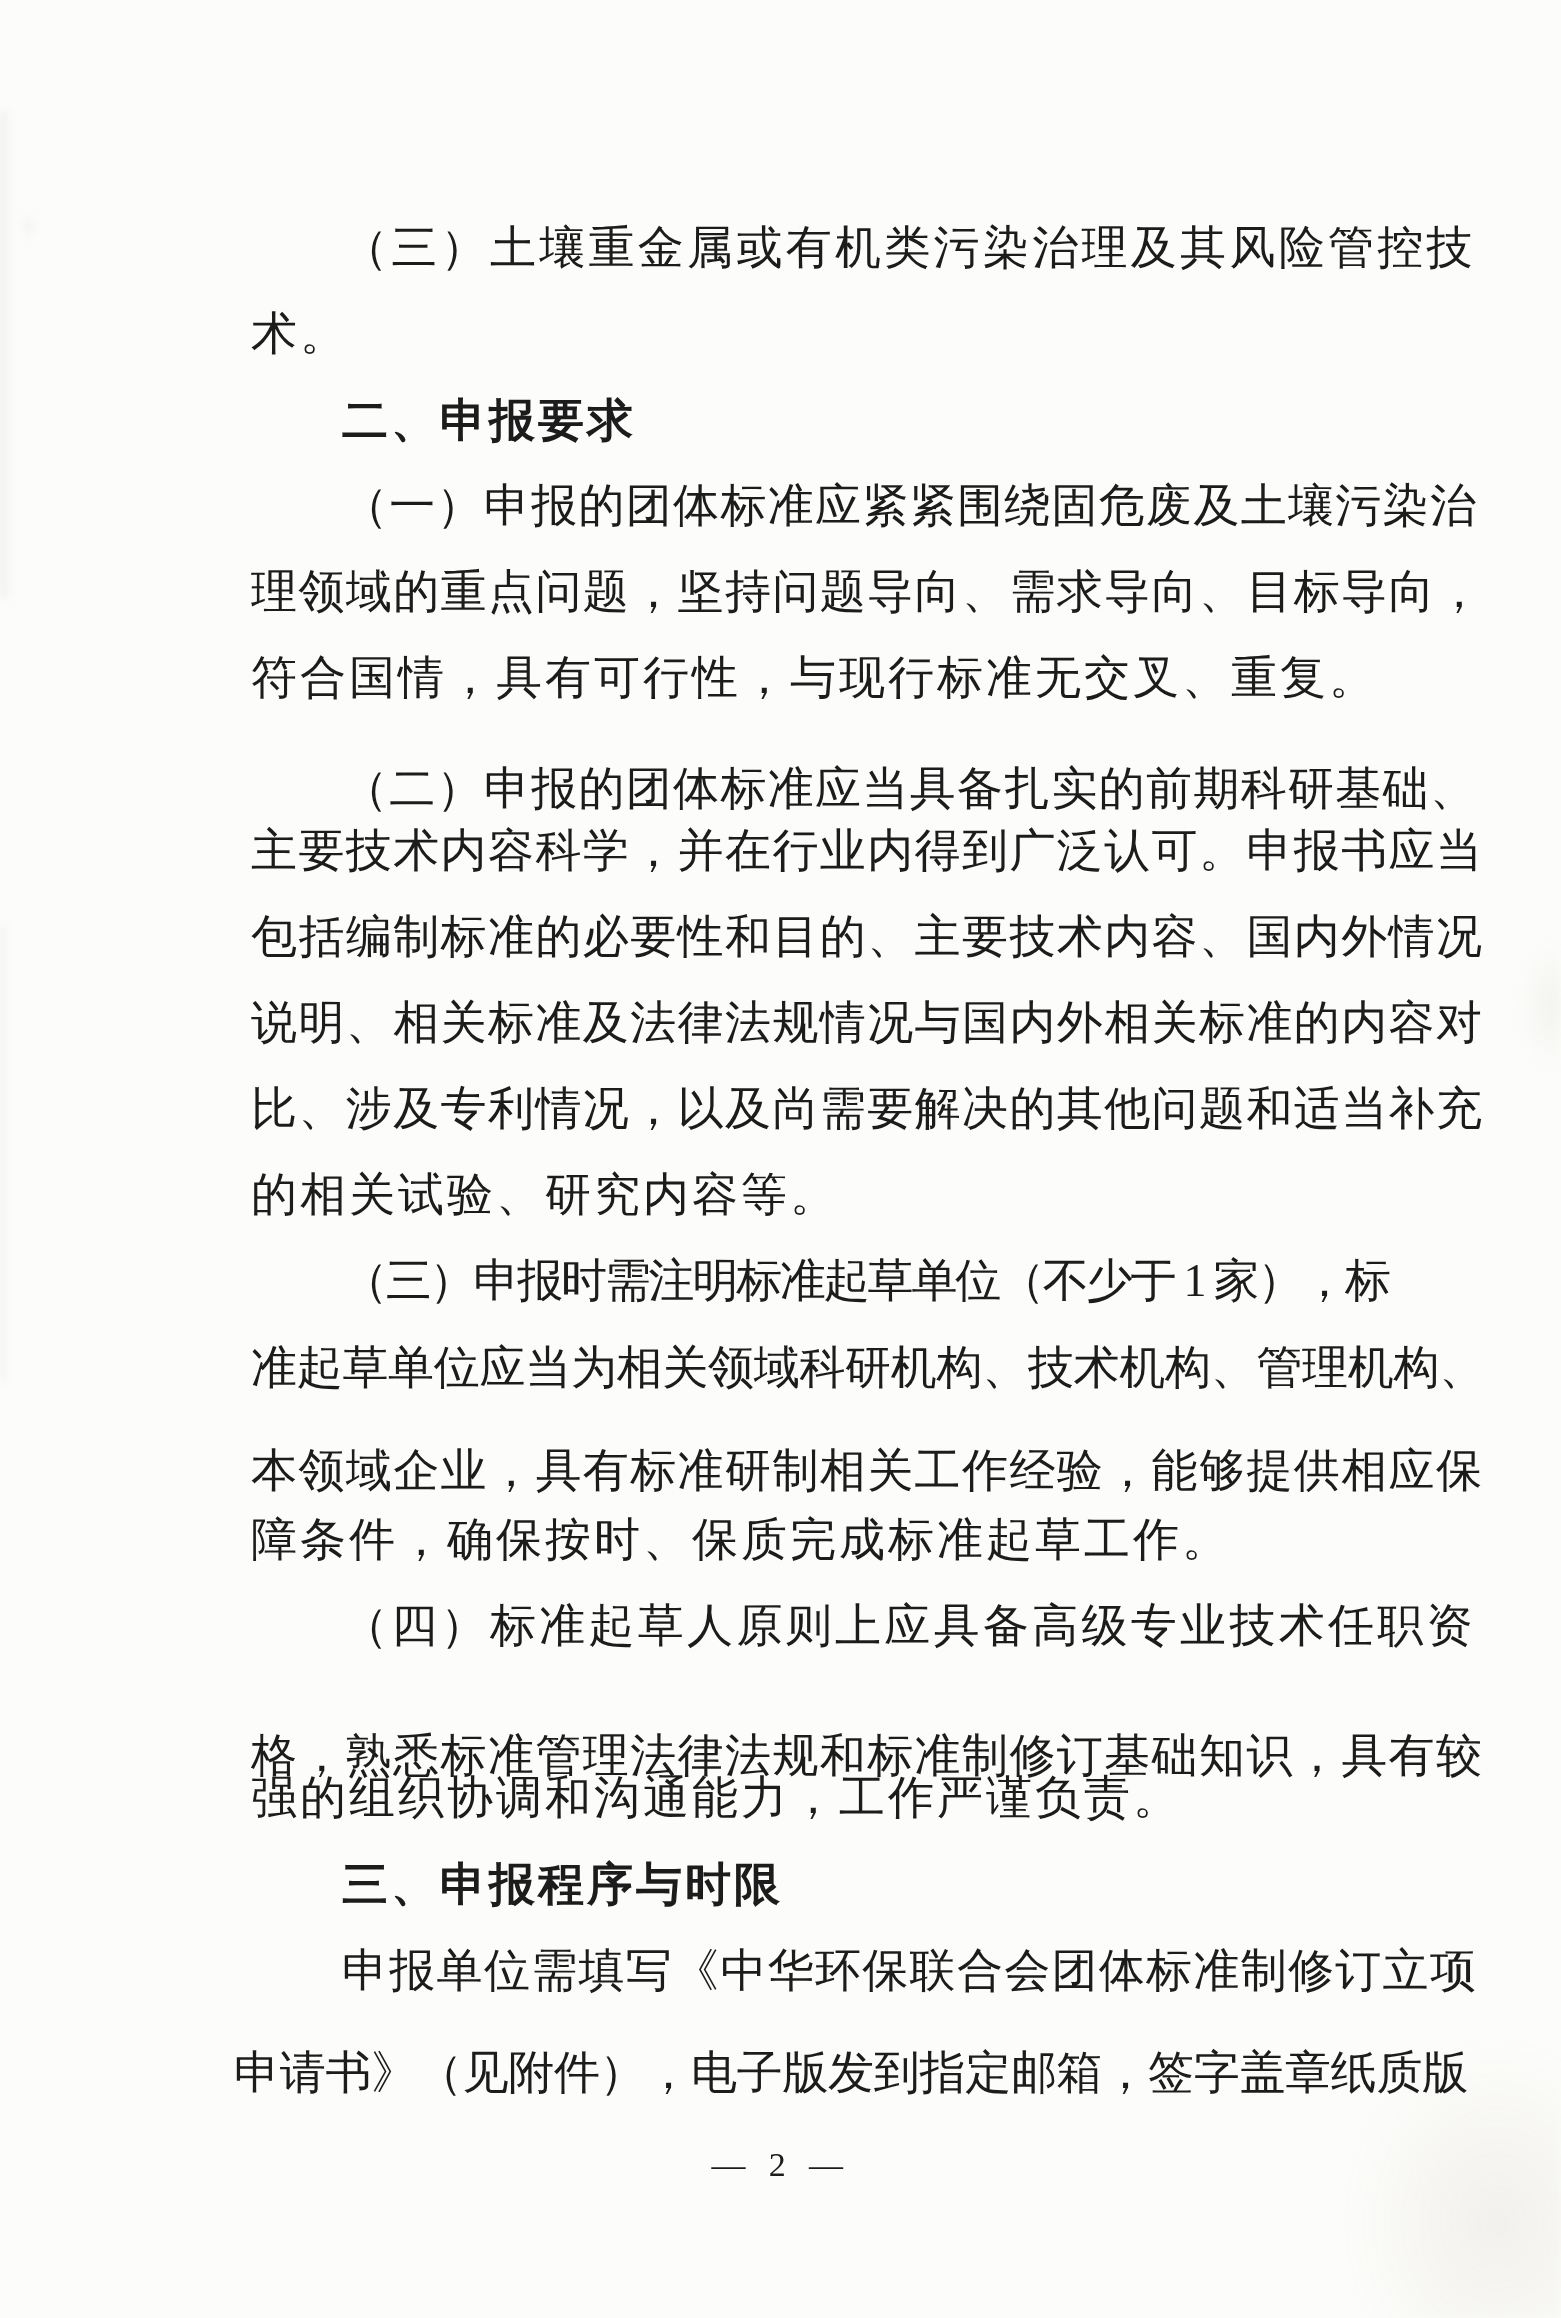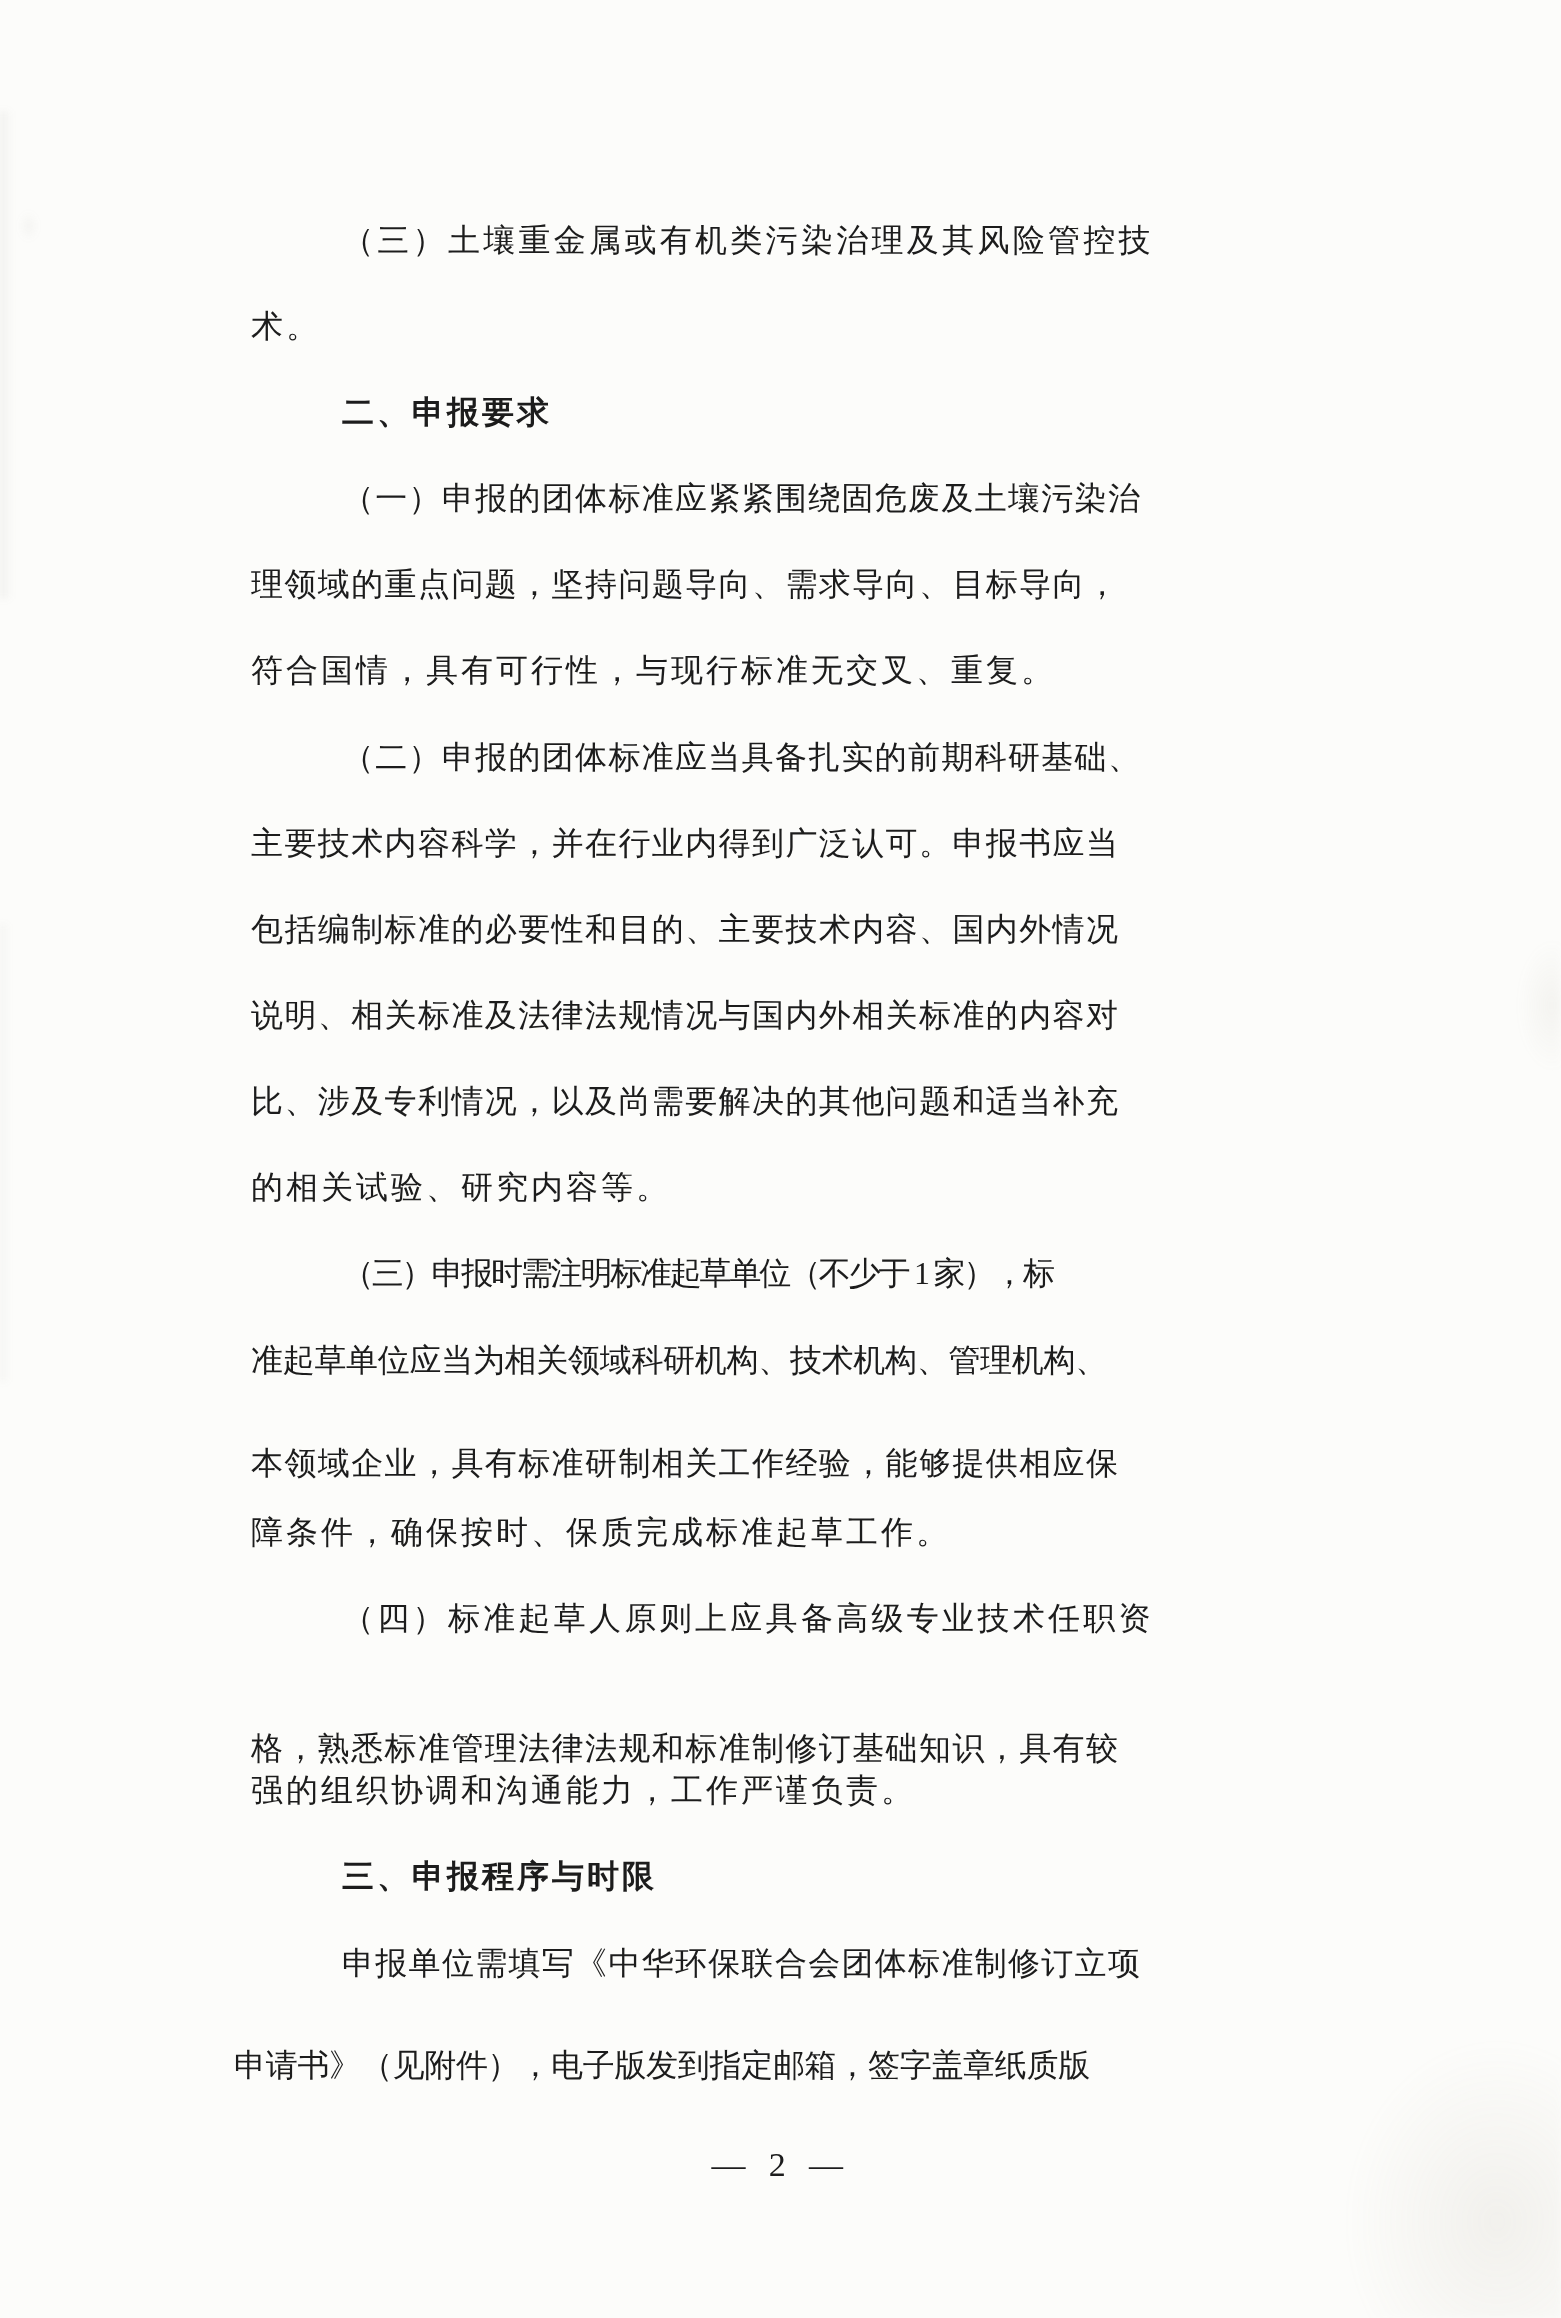--- a/index.html
+++ b/index.html
@@ -14,21 +14,21 @@
     margin: 0 auto;
     background: var(--paper, #fcfcfa);
     overflow: hidden;
     color: var(--ink, #1c1c1c);
   }
   .text-block { position: absolute; inset: 0; }
   .line {
     position: absolute;
     white-space: nowrap;
     font-family: "Liberation Serif", "DejaVu Serif", serif;
-    font-size: 32px;
+    font-size: 46px;
     line-height: 1.15;
     color: var(--ink, #1c1c1c);
   }
   .line.heading {
     font-family: "Liberation Sans", "DejaVu Sans", sans-serif;
     font-weight: 700;
   }
   .footer {
     position: absolute;
     top: 2146px;
@@ -73,21 +73,21 @@
   <div class="artifact art-bottom-right"></div>
   <div class="artifact art-dot"></div>
 
   <div class="text-block" id="text-block">
       <div class="line" style="top: 222px; left: 342px; letter-spacing: 3.3px;">（三）土壤重金属或有机类污染治理及其风险管控技</div>
       <div class="line" style="top: 308px; left: 251px; letter-spacing: 3px;">术。</div>
       <div class="line heading" style="top: 394px; left: 342px; letter-spacing: 3px;">二、申报要求</div>
       <div class="line" style="top: 480px; left: 342px; letter-spacing: 1.3px;">（一）申报的团体标准应紧紧围绕固危废及土壤污染治</div>
       <div class="line" style="top: 566px; left: 251px; letter-spacing: 1.4px; text-align: right;">理领域的重点问题，坚持问题导向、需求导向、目标导向，</div>
       <div class="line" style="top: 652px; left: 251px; letter-spacing: 3px;">符合国情，具有可行性，与现行标准无交叉、重复。</div>
-      <div class="line" style="top: 739px; left: 342px; letter-spacing: 1.3px;">（二）申报的团体标准应当具备扎实的前期科研基础、</div>
+      <div class="line" style="top: 763px; left: 342px; letter-spacing: 1.3px;">（二）申报的团体标准应当具备扎实的前期科研基础、</div>
       <div class="line" style="top: 825px; left: 251px; letter-spacing: 1.4px;">主要技术内容科学，并在行业内得到广泛认可。申报书应当</div>
       <div class="line" style="top: 911px; left: 251px; letter-spacing: 1.4px;">包括编制标准的必要性和目的、主要技术内容、国内外情况</div>
       <div class="line" style="top: 997px; left: 251px; letter-spacing: 1.4px;">说明、相关标准及法律法规情况与国内外相关标准的内容对</div>
       <div class="line" style="top: 1083px; left: 251px; letter-spacing: 1.4px;">比、涉及专利情况，以及尚需要解决的其他问题和适当补充</div>
       <div class="line" style="top: 1169px; left: 251px; letter-spacing: 3px;">的相关试验、研究内容等。</div>
       <div class="line" style="top: 1255px; left: 342px; letter-spacing: -2.2px;">（三）申报时需注明标准起草单位（不少于 1 家），标</div>
       <div class="line" style="top: 1342px; left: 251px; letter-spacing: -0.3px;">准起草单位应当为相关领域科研机构、技术机构、管理机构、</div>
       <div class="line" style="top: 1428px; left: 251px; letter-spacing: 1.4px; margin-top: 17px;">本领域企业，具有标准研制相关工作经验，能够提供相应保</div>
       <div class="line" style="top: 1514px; left: 251px; letter-spacing: 3px;">障条件，确保按时、保质完成标准起草工作。</div>
       <div class="line" style="top: 1600px; left: 342px; letter-spacing: 3.3px; text-align: right;">（四）标准起草人原则上应具备高级专业技术任职资</div>

